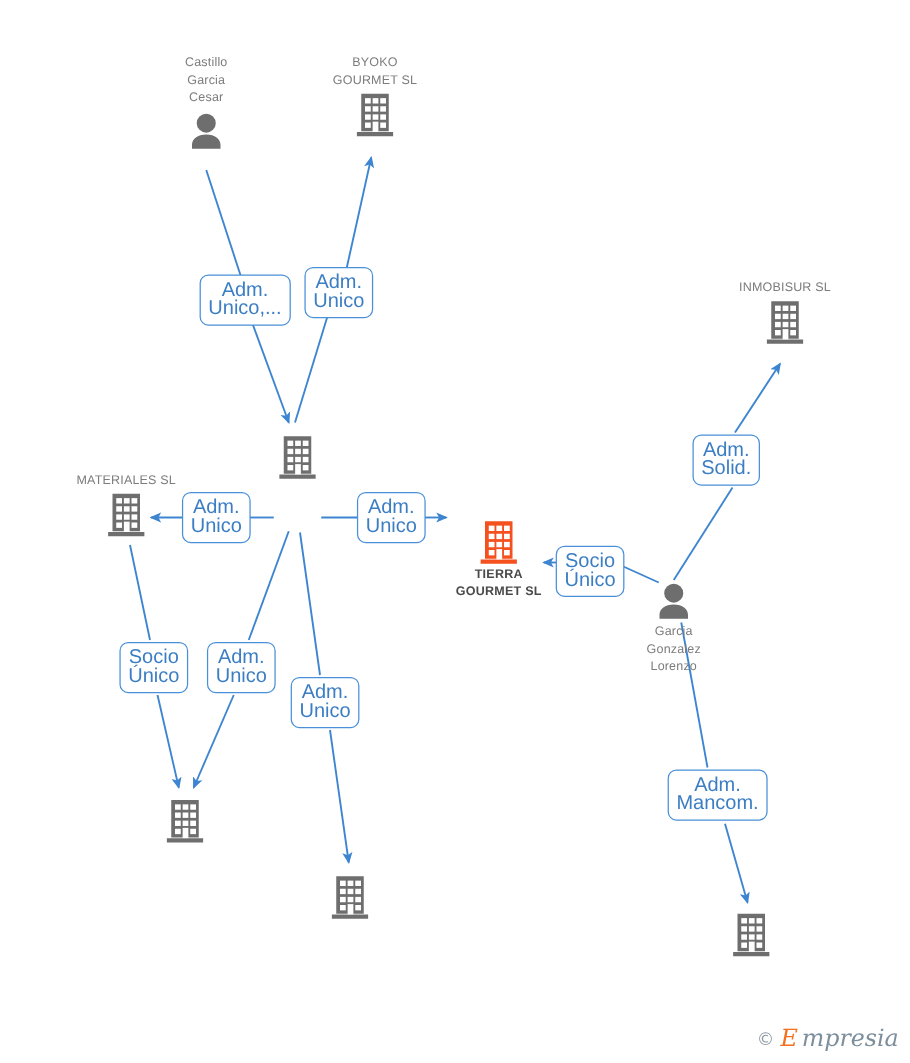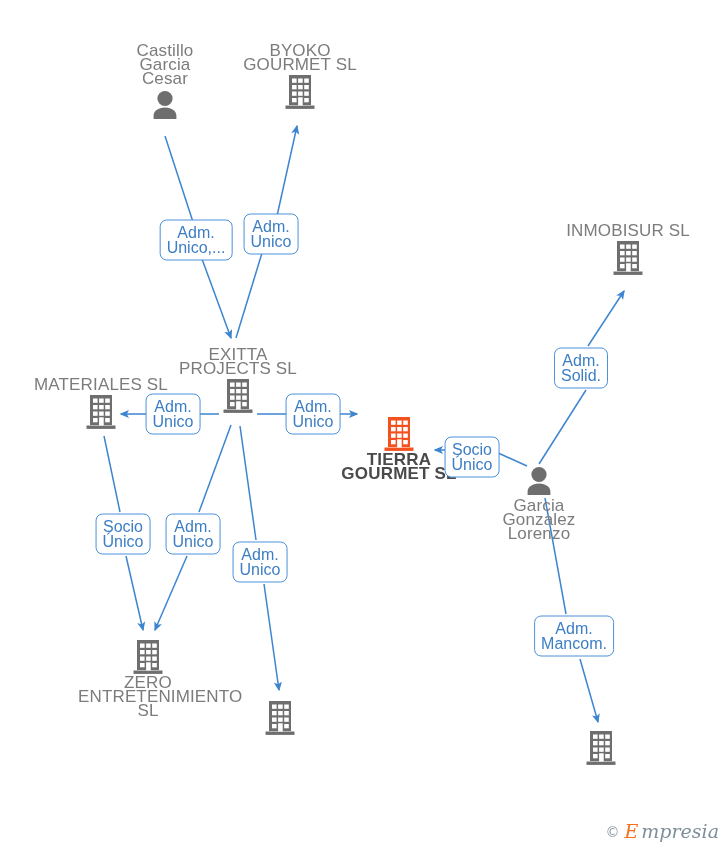--- a/index.html
+++ b/index.html
@@ -28,21 +28,21 @@
     text-align:center;
     z-index:3;
   }
   .node .icon-wrap{
     display:block;
     line-height:0;
   }
   .node svg{display:inline-block;}
   .node .caption{
     display:block;
-    font-size:17px;
+    font-size:10px;
     line-height:14px;
     color:#7c7c7c;
     letter-spacing:.15px;
     white-space:pre-line;
     margin-top:1px;
   }
   .node.caption-top .caption{margin-top:0;margin-bottom:2px;}
   .node.focus .caption{
     color:#4a4a4a;
     font-weight:bold;
@@ -177,22 +177,20 @@
           <rect x="20.2" y="17.5" width="4.6" height="4.3"></rect>
           <rect x="8" y="24" width="4.6" height="4.3"></rect>
           <rect x="20.2" y="24" width="4.6" height="4.3"></rect>
           <rect x="14.1" y="23.3" width="4.6" height="8.2"></rect>
         </g>
       </svg>
     </span>
   </div>
 
   <div class="node caption-top" style="left:238px; top:348px;">
-    <span class="caption">EXITTA
-PROJECTS  SL</span>
     <span class="icon-wrap">
       <svg width="32" height="36" viewBox="0 0 32 36" xmlns="http://www.w3.org/2000/svg">
         <g fill="#6e6e6e">
           <path d="M5 1h22v30H5z"></path>
           <path d="M1.5 31.5h29v3.4h-29z"></path>
         </g>
         <g fill="#ffffff">
           <rect x="8" y="4.5" width="4.6" height="4.3"></rect>
           <rect x="14.1" y="4.5" width="4.6" height="4.3"></rect>
           <rect x="20.2" y="4.5" width="4.6" height="4.3"></rect>
@@ -317,23 +315,20 @@
           <rect x="20.2" y="11" width="4.6" height="4.3"></rect>
           <rect x="8" y="17.5" width="4.6" height="4.3"></rect>
           <rect x="14.1" y="17.5" width="4.6" height="4.3"></rect>
           <rect x="20.2" y="17.5" width="4.6" height="4.3"></rect>
           <rect x="8" y="24" width="4.6" height="4.3"></rect>
           <rect x="20.2" y="24" width="4.6" height="4.3"></rect>
           <rect x="14.1" y="23.3" width="4.6" height="8.2"></rect>
         </g>
       </svg>
     </span>
-    <span class="caption">ZERO
-ENTRETENIMIENTO
-SL</span>
   </div>
 
   <div class="node" style="left:280px; top:700px;">
     <span class="icon-wrap">
       <svg width="32" height="36" viewBox="0 0 32 36" xmlns="http://www.w3.org/2000/svg">
         <g fill="#6e6e6e">
           <path d="M5 1h22v30H5z"></path>
           <path d="M1.5 31.5h29v3.4h-29z"></path>
         </g>
         <g fill="#ffffff">

